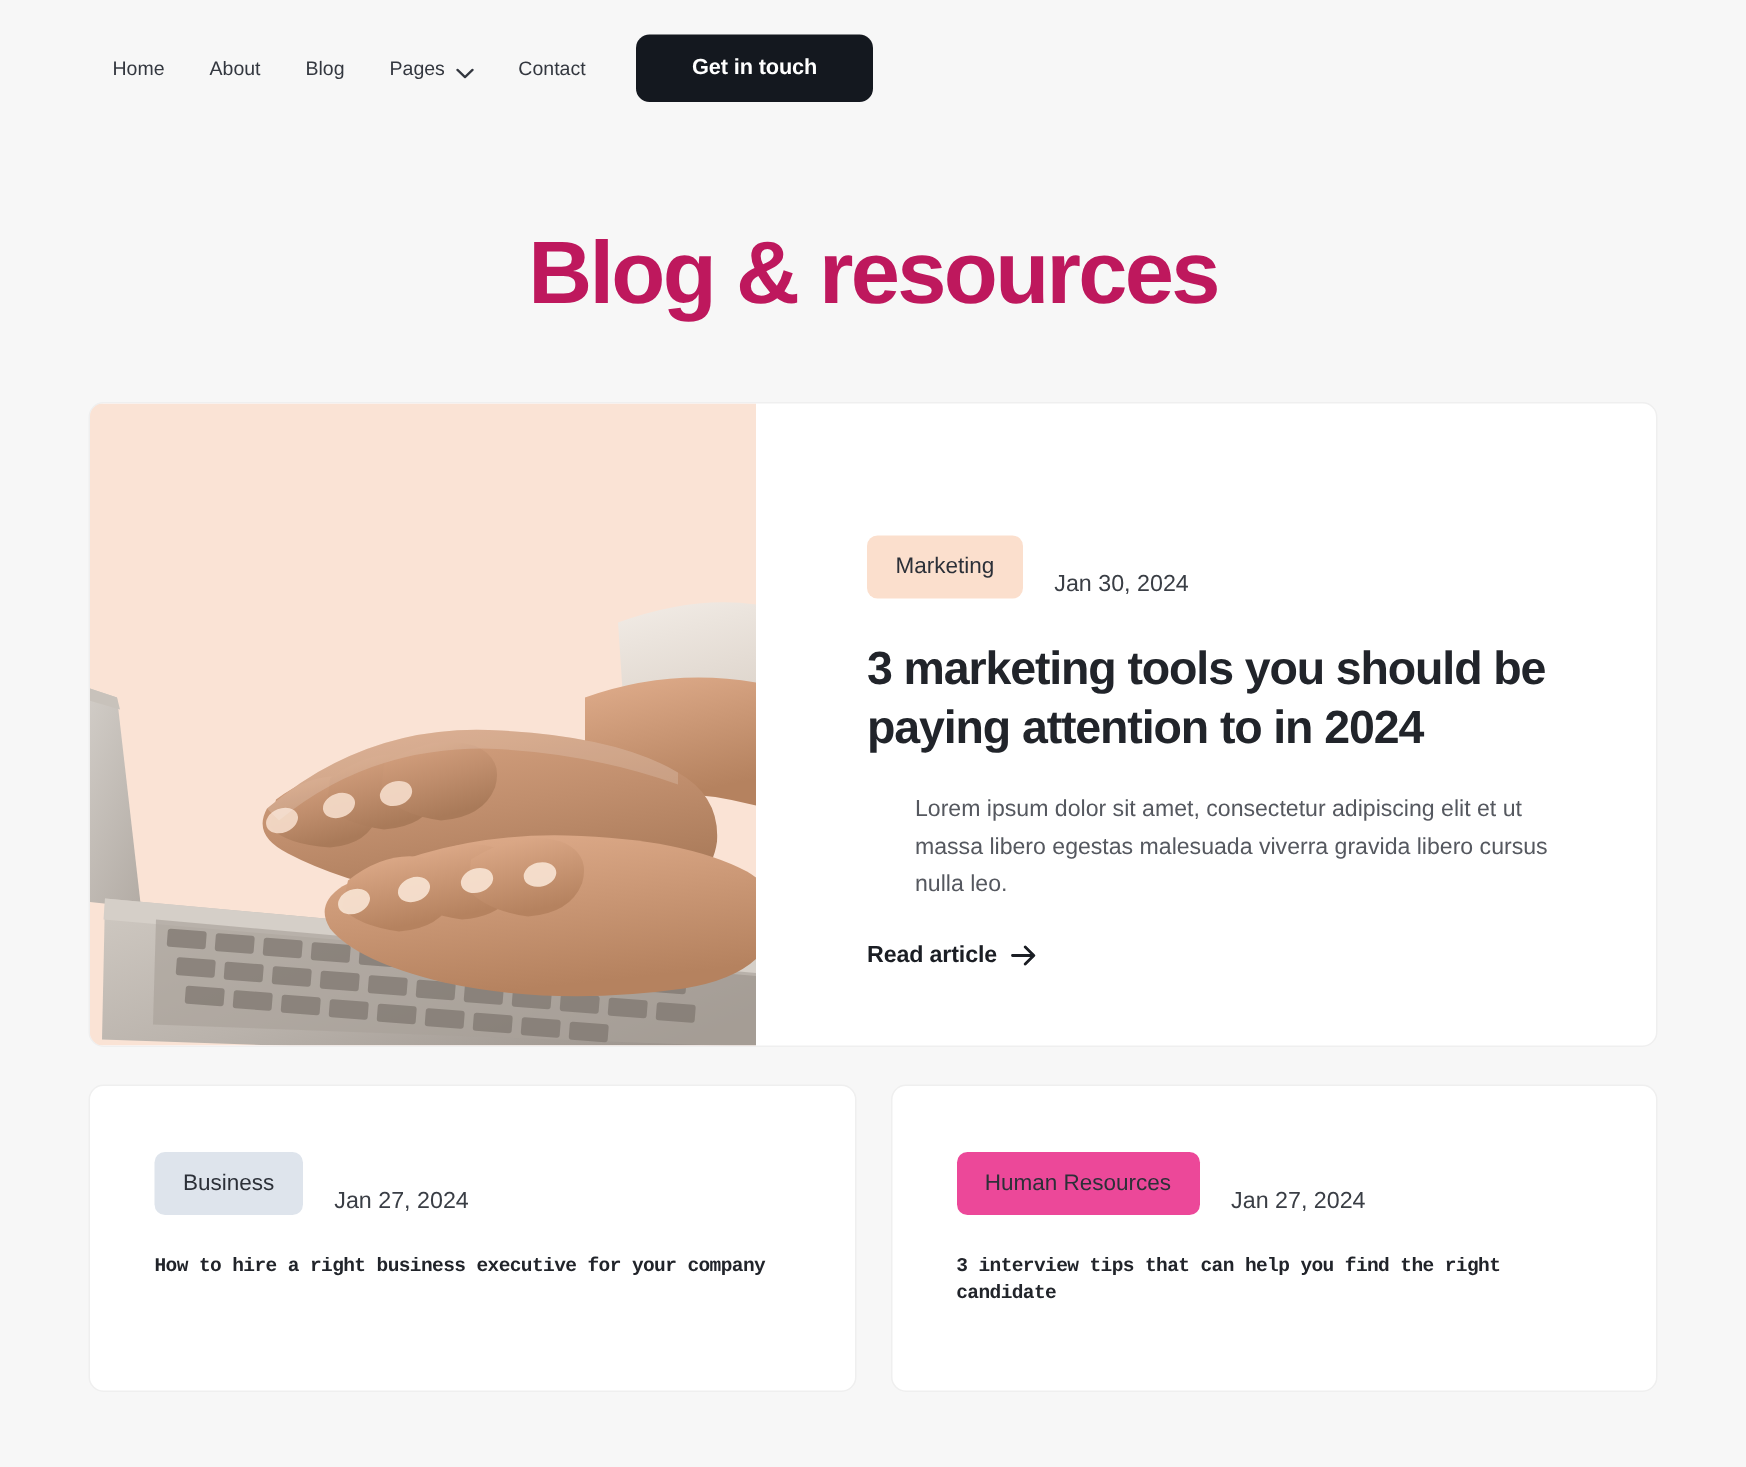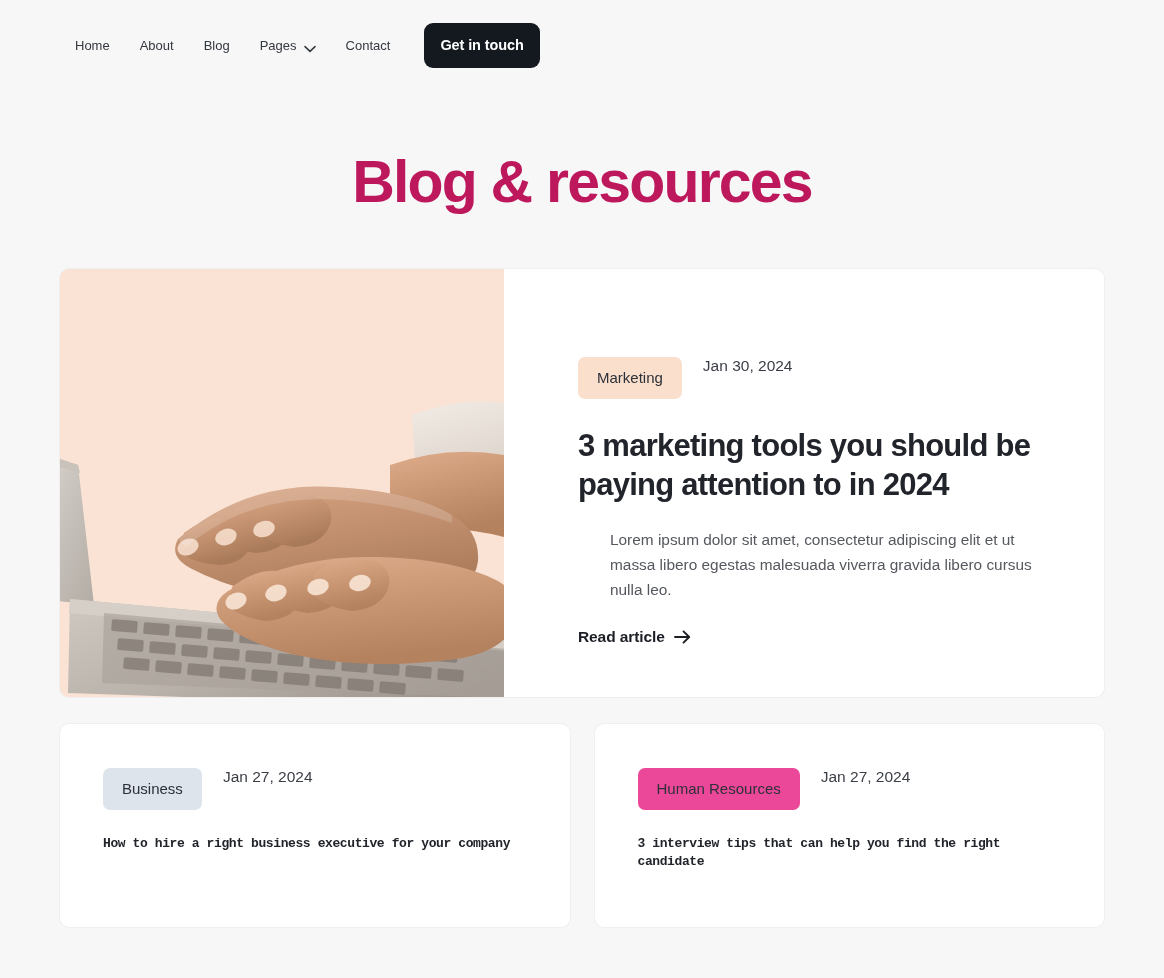--- a/index.html
+++ b/index.html
@@ -67,21 +67,21 @@
     display: inline-block;
   }
   .cta-button {
     margin-left: 19px;
     background: #14181f;
     color: #ffffff;
     font-size: 14.5px;
     font-weight: bold;
     border: none;
     border-radius: 9px;
-    padding: 0 16px;
+    padding: 0 37px;
     height: 45px;
     display: inline-flex;
     align-items: center;
     justify-content: center;
     cursor: pointer;
     letter-spacing: -0.1px;
     font-family: "Liberation Sans", sans-serif;
   }
 
   
@@ -119,21 +119,21 @@
   }
   .featured-media svg { display: block; width: 100%; height: 100%; }
 
   .featured-body {
     flex: 1 1 auto;
     padding: 88px 72px 0 74px;
   }
 
   .meta-row {
     display: flex;
-    align-items: flex-start;
+    align-items: flex-end;
     gap: 21px;
     margin-bottom: 27px;
   }
   .badge {
     display: inline-flex;
     align-items: center;
     justify-content: center;
     height: 42px;
     padding: 0 19px;
     border-radius: 7px;

